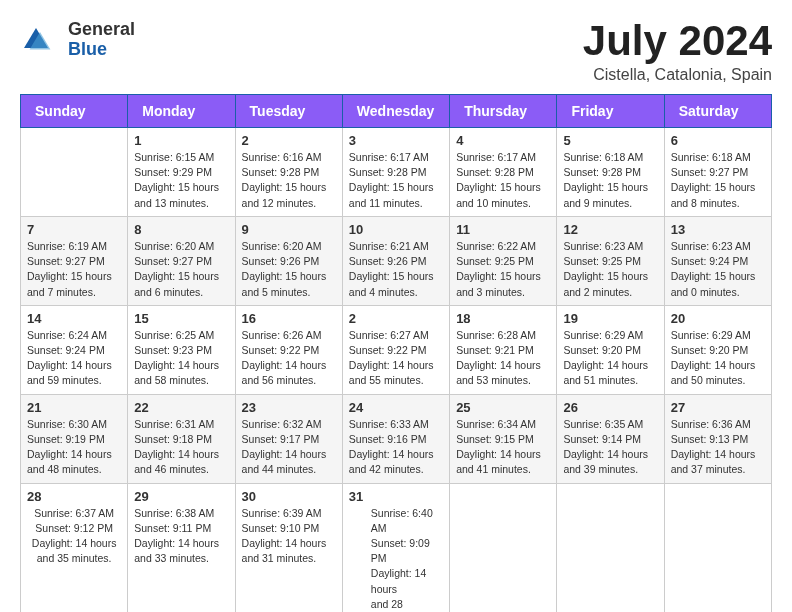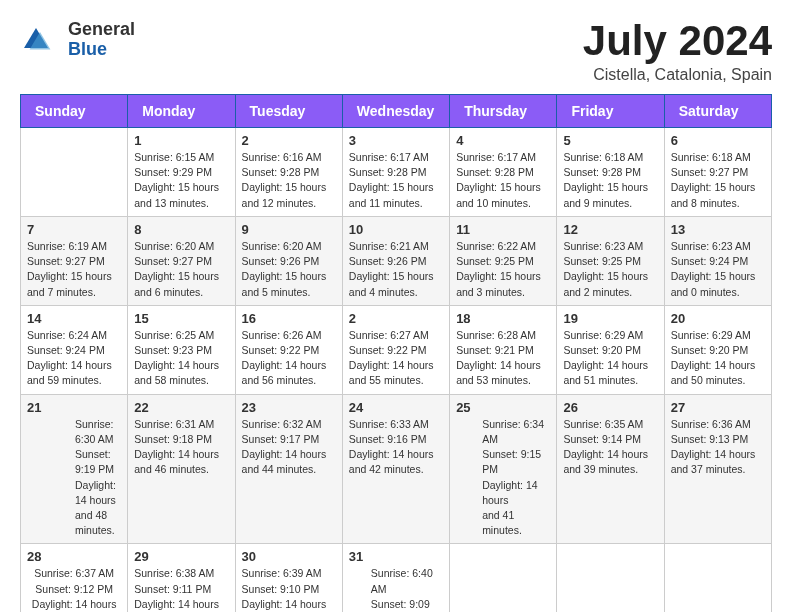--- a/index.html
+++ b/index.html
@@ -266,21 +266,21 @@
           <div class="day-number">20</div>
           <div class="day-info" style="white-space: pre-line;">Sunrise: 6:29 AM
 Sunset: 9:20 PM
 Daylight: 14 hours
 and 50 minutes.</div>
         </td>
       </tr>
       <tr>
         <td>
           <div class="day-number">21</div>
-          <div class="day-info" style="white-space: pre-line; margin-left: 48px;">Sunrise: 6:30 AM
+          <div class="day-info" style="white-space: pre-line;">Sunrise: 6:30 AM
 Sunset: 9:19 PM
 Daylight: 14 hours
 and 48 minutes.</div>
         </td>
         <td>
           <div class="day-number">22</div>
           <div class="day-info" style="white-space: pre-line;">Sunrise: 6:31 AM
 Sunset: 9:18 PM
 Daylight: 14 hours
 and 46 minutes.</div>
@@ -294,21 +294,21 @@
         </td>
         <td>
           <div class="day-number">24</div>
           <div class="day-info" style="white-space: pre-line;">Sunrise: 6:33 AM
 Sunset: 9:16 PM
 Daylight: 14 hours
 and 42 minutes.</div>
         </td>
         <td>
           <div class="day-number">25</div>
-          <div class="day-info" style="white-space: pre-line; margin-left: 26px;">Sunrise: 6:34 AM
+          <div class="day-info" style="white-space: pre-line;">Sunrise: 6:34 AM
 Sunset: 9:15 PM
 Daylight: 14 hours
 and 41 minutes.</div>
         </td>
         <td>
           <div class="day-number">26</div>
           <div class="day-info" style="white-space: pre-line;">Sunrise: 6:35 AM
 Sunset: 9:14 PM
 Daylight: 14 hours
 and 39 minutes.</div>

